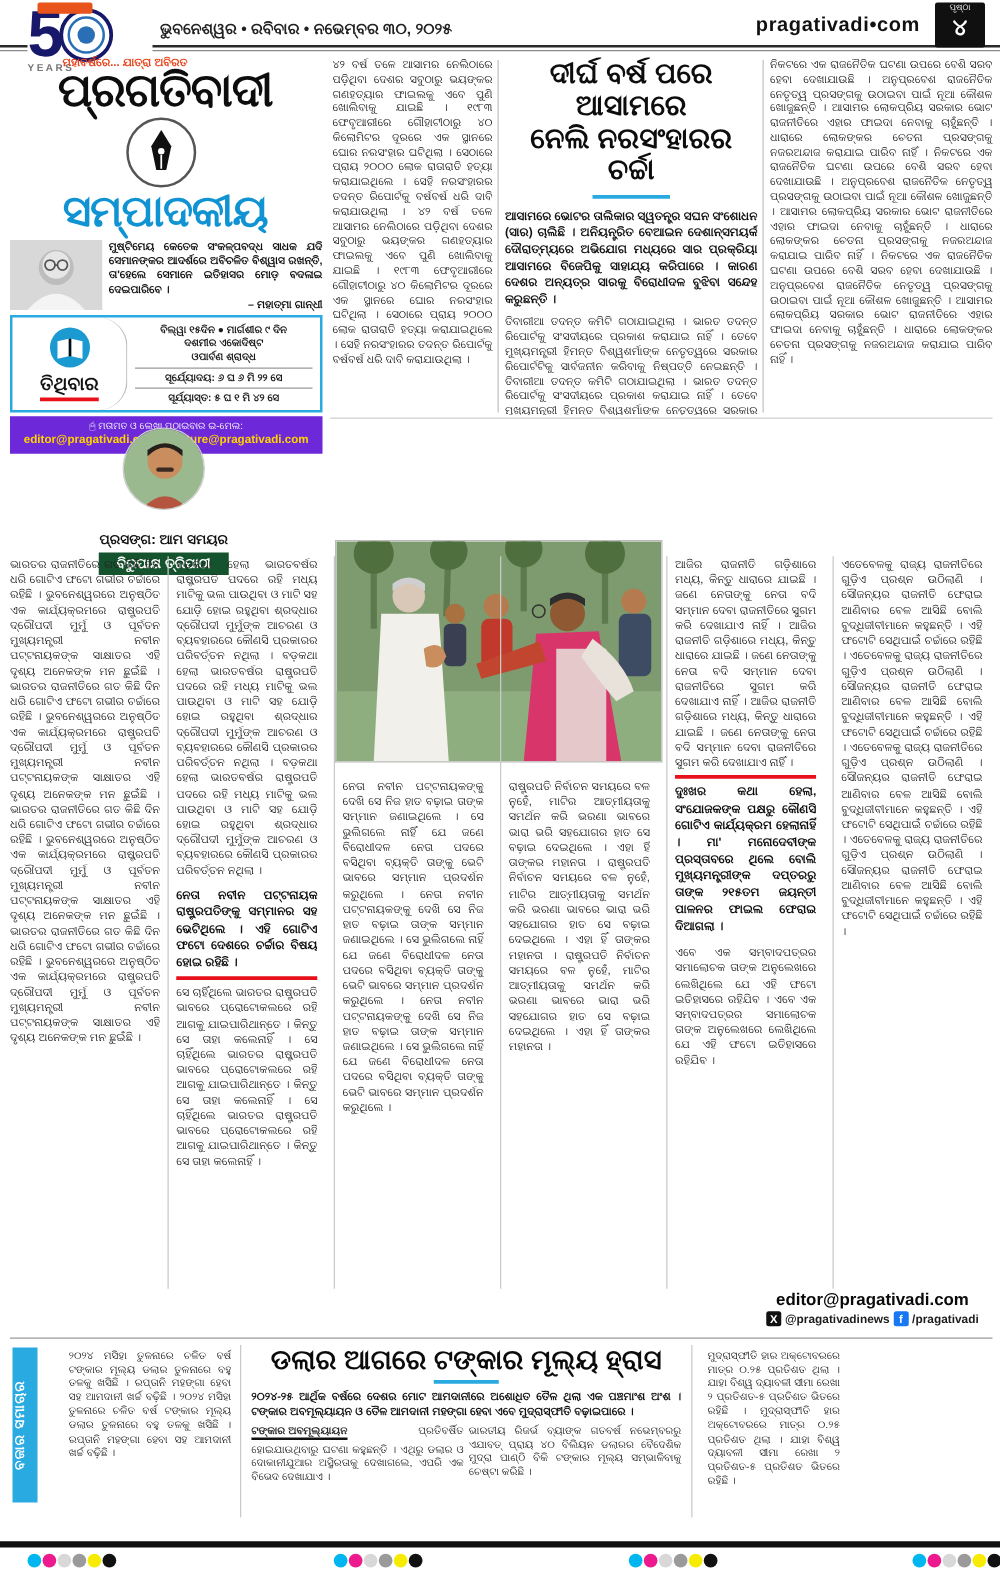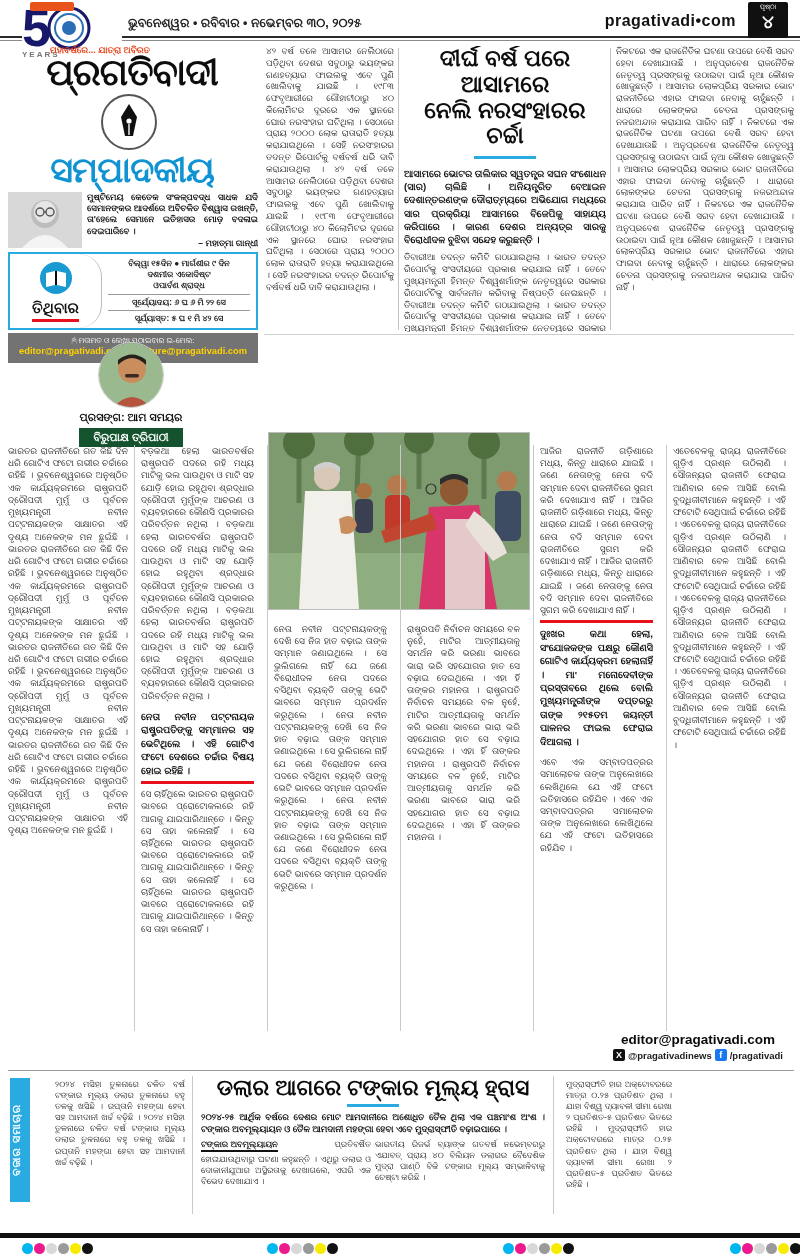--- a/index.html
+++ b/index.html
@@ -26,40 +26,40 @@
   .ed-title{left:8px;top:150px;width:248px;text-align:center;font-size:35px;font-weight:900;color:#0f93d2;letter-spacing:-1px;}
   .gandhi-row{left:8px;top:192px;width:250px;display:flex;gap:5px;}
   .gandhi-quote{font-size:8.6px;font-weight:700;line-height:1.3;text-align:justify;color:#111;}
   .gandhi-attrib{text-align:right;font-weight:800;margin-top:1px;}
   .panchang{left:8px;top:252px;width:250px;height:78px;border:2px solid #29abe2;display:flex;background:#fff;}
   .panchang-left{width:92px;border-right:1px solid #bbb;display:flex;flex-direction:column;align-items:center;justify-content:center;gap:4px;border-radius:23px;}
   .tithibar{font-size:15px;font-weight:900;color:#111;border-bottom:3px solid #e8111b;padding-bottom:2px;}
   .panchang-right{flex:1;display:flex;flex-direction:column;justify-content:center;text-align:center;}
   .panch-l{font-size:8.2px;font-weight:700;line-height:1.35;padding:0 2px;}
   .panch-sep{height:1px;background:#999;margin:2px 6px;}
-  .emailbar{left:8px;top:333px;width:250px;height:30px;background:#737373;color:#fff;text-align:center;padding-top:3px;}
+  .emailbar{left:8px;top:333px;width:250px;height:30px;background:#6d28d9;color:#fff;text-align:center;padding-top:3px;}
   .emailbar .l1{font-size:7.8px;color:#fff;}
   .emailbar .l2{font-size:9.3px;font-weight:800;color:#ffd200;}
   
   .vr{width:1px;background:#c2c2c2;}
   .assam-left{left:266px;top:46px;width:128px;height:286px;overflow:hidden;font-size:8.8px;line-height:1.34;text-align:justify;color:#222;}
   .assam-center{left:404px;top:46px;width:202px;height:286px;overflow:hidden;text-align:center;}
   .assam-head{font-size:23px;font-weight:900;line-height:1.12;color:#0d0d0d;}
   .blue-underline{width:62px;height:3px;background:#29abe2;margin:7px auto 8px auto;}
   .assam-intro{font-size:9.6px;font-weight:700;line-height:1.38;text-align:justify;color:#111;}
   .assam-body{font-size:8.8px;line-height:1.34;text-align:justify;margin-top:6px;color:#222;}
   .assam-right{left:616px;top:46px;width:178px;height:286px;overflow:hidden;font-size:8.8px;line-height:1.34;text-align:justify;color:#222;}
   .assam-vr1{left:398px;top:48px;height:282px;}
   .assam-vr2{left:610px;top:48px;height:282px;}
   .midrule{left:264px;right:6px;top:334px;height:1px;background:#cfcfcf;}
   
   .main-head{left:180px;top:338px;width:614px;text-align:center;font-size:57px;font-weight:900;color:#070707;letter-spacing:-1px;}
   .author{left:42px;top:342px;width:178px;text-align:center;}
   .author-photo{width:66px;height:66px;border-radius:50%;overflow:hidden;margin:0 auto;border:1px solid #ccc;}
-  .topic{font-size:11px;font-weight:800;margin-top:3px;color:#101010;}
+  .topic{font-size:11px;font-weight:800;margin-top:18px;color:#101010;}
   .author-badge{display:inline-block;margin-top:4px;background:#14532d;color:#fff;font-size:11px;font-weight:800;padding:3px 14px;}
   .bodycol{position:absolute;top:445px;width:120px;height:586px;overflow:hidden;font-size:9px;line-height:1.36;text-align:justify;color:#232323;}
   .bodycol.rule{border-left:1px solid #c9c9c9;padding-left:6px;margin-left:-7px;}
   .pq{font-weight:800;font-size:9.6px;line-height:1.4;margin:4px 0;padding:4px 0;color:#0d0d0d;}
   .pq.bot{border-bottom:3px solid #e8111b;}
   .pq.top{border-top:3px solid #e8111b;}
   .photo-frame{left:268px;top:432px;width:262px;height:178px;border:1px solid #bbb;overflow:hidden;}
   .contact{left:600px;top:1032px;width:196px;text-align:center;background:#fff;}
   .contact .em{font-size:13.5px;font-weight:900;color:#0a0a0a;}
   .contact .soc{display:flex;align-items:center;justify-content:center;gap:3px;margin-top:2px;font-size:9.5px;font-weight:800;}
@@ -165,21 +165,21 @@
     <div class="l1"><span>🖱</span> <span>ମତାମତ ଓ ଲେଖା ପଠାଇବାର ଇ-ମେଲ:</span></div>
     <div class="l2">editor@pragativadi.com / Feature@pragativadi.com</div>
   </div>
 
   <div class="abs assam-left">୪୨ ବର୍ଷ ତଳେ ଆସାମର ନେଲିଠାରେ ପଡ଼ିଥିବା ଦେଶର ସବୁଠାରୁ ଭୟଙ୍କର ଗଣହତ୍ୟାର ଫାଇଲକୁ ଏବେ ପୁଣି ଖୋଲିବାକୁ ଯାଇଛି । ୧୯୮୩ ଫେବୃଆରୀରେ ଗୌହାଟୀଠାରୁ ୪୦ କିଲୋମିଟର ଦୂରରେ ଏକ ସ୍ଥାନରେ ଘୋର ନରସଂହାର ଘଟିଥିଲା । ସେଠାରେ ପ୍ରାୟ ୨୦୦୦ ଲୋକ ରାତାରାତି ହତ୍ୟା କରାଯାଇଥିଲେ । ସେହି ନରସଂହାରର ତଦନ୍ତ ରିପୋର୍ଟକୁ ବର୍ଷବର୍ଷ ଧରି ଦାବି କରାଯାଉଥିଲା । ୪୨ ବର୍ଷ ତଳେ ଆସାମର ନେଲିଠାରେ ପଡ଼ିଥିବା ଦେଶର ସବୁଠାରୁ ଭୟଙ୍କର ଗଣହତ୍ୟାର ଫାଇଲକୁ ଏବେ ପୁଣି ଖୋଲିବାକୁ ଯାଇଛି । ୧୯୮୩ ଫେବୃଆରୀରେ ଗୌହାଟୀଠାରୁ ୪୦ କିଲୋମିଟର ଦୂରରେ ଏକ ସ୍ଥାନରେ ଘୋର ନରସଂହାର ଘଟିଥିଲା । ସେଠାରେ ପ୍ରାୟ ୨୦୦୦ ଲୋକ ରାତାରାତି ହତ୍ୟା କରାଯାଇଥିଲେ । ସେହି ନରସଂହାରର ତଦନ୍ତ ରିପୋର୍ଟକୁ ବର୍ଷବର୍ଷ ଧରି ଦାବି କରାଯାଉଥିଲା ।</div>
   <div class="abs vr assam-vr1"></div>
   <div class="abs assam-center">
     <div class="assam-head">ଦୀର୍ଘ ବର୍ଷ ପରେ ଆସାମରେ</div>
     <div class="assam-head">ନେଲି ନରସଂହାରର ଚର୍ଚ୍ଚା</div>
     <div class="blue-underline"></div>
-    <div class="assam-intro">ଆସାମରେ ଭୋଟର ତାଲିକାର ସ୍ୱତନ୍ତ୍ର ସଘନ ସଂଶୋଧନ (ସାର) ଚାଲିଛି । ଅନିୟନ୍ତ୍ରିତ ବେଆଇନ ଦେଶାନ୍ତରଣଙ୍କ ଦୌରାତ୍ମ୍ୟରେ ଅଭିଯୋଗ ମଧ୍ୟରେ ସାର ପ୍ରକ୍ରିୟା ଆସାମରେ ବିଜେପିକୁ ସାହାଯ୍ୟ କରିପାରେ । କାରଣ ଦେଶର ଅନ୍ୟତ୍ର ସାରକୁ ବିରୋଧୀଦଳ ବୁଝିବା ସନ୍ଦେହ କରୁଛନ୍ତି ।</div>
+    <div class="assam-intro">ଆସାମରେ ଭୋଟର ତାଲିକାର ସ୍ୱତନ୍ତ୍ର ସଘନ ସଂଶୋଧନ (ସାର) ଚାଲିଛି । ଅନିୟନ୍ତ୍ରିତ ବେଆଇନ ଦେଶାନ୍ସମୟର୍କ ଦୌରାତ୍ମ୍ୟରେ ଅଭିଯୋଗ ମଧ୍ୟରେ ସାର ପ୍ରକ୍ରିୟା ଆସାମରେ ବିଜେପିକୁ ସାହାଯ୍ୟ କରିପାରେ । କାରଣ ଦେଶର ଅନ୍ୟତ୍ର ସାରକୁ ବିରୋଧୀଦଳ ବୁଝିବା ସନ୍ଦେହ କରୁଛନ୍ତି ।</div>
     <div class="assam-body">ତିବାରୀଆ ତଦନ୍ତ କମିଟି ଗଠାଯାଇଥିଲା । ଭାରତ ତଦନ୍ତ ରିପୋର୍ଟକୁ ସଂସଦୀୟରେ ପ୍ରକାଶ କରାଯାଇ ନାହିଁ । ତେବେ ମୁଖ୍ୟମନ୍ତ୍ରୀ ହିମନ୍ତ ବିଶ୍ୱଶର୍ମାଙ୍କ ନେତୃତ୍ୱରେ ସରକାର ରିପୋର୍ଟଟିକୁ ସାର୍ବଜନୀନ କରିବାକୁ ନିଷ୍ପତ୍ତି ନେଇଛନ୍ତି । ତିବାରୀଆ ତଦନ୍ତ କମିଟି ଗଠାଯାଇଥିଲା । ଭାରତ ତଦନ୍ତ ରିପୋର୍ଟକୁ ସଂସଦୀୟରେ ପ୍ରକାଶ କରାଯାଇ ନାହିଁ । ତେବେ ମୁଖ୍ୟମନ୍ତ୍ରୀ ହିମନ୍ତ ବିଶ୍ୱଶର୍ମାଙ୍କ ନେତୃତ୍ୱରେ ସରକାର ରିପୋର୍ଟଟିକୁ ସାର୍ବଜନୀନ କରିବାକୁ ନିଷ୍ପତ୍ତି ନେଇଛନ୍ତି ।</div>
   </div>
   <div class="abs vr assam-vr2"></div>
   <div class="abs assam-right">ନିକଟରେ ଏକ ରାଜନୈତିକ ଘଟଣା ଉପରେ ବେଶି ସରବ ହେବା ଦେଖାଯାଉଛି । ଅନୁପ୍ରବେଶ ରାଜନୈତିକ ନେତୃତ୍ୱ ପ୍ରସଙ୍ଗକୁ ଉଠାଇବା ପାଇଁ ନୂଆ କୌଶଳ ଖୋଜୁଛନ୍ତି । ଆସାମର ଲୋକପ୍ରିୟ ସରକାର ଭୋଟ ରାଜନୀତିରେ ଏହାର ଫାଇଦା ନେବାକୁ ଚାହୁଁଛନ୍ତି । ଧାରାରେ ଲୋକଙ୍କର ଚେତନା ପ୍ରସଙ୍ଗକୁ ନଜରଅନ୍ଦାଜ କରାଯାଇ ପାରିବ ନାହିଁ । ନିକଟରେ ଏକ ରାଜନୈତିକ ଘଟଣା ଉପରେ ବେଶି ସରବ ହେବା ଦେଖାଯାଉଛି । ଅନୁପ୍ରବେଶ ରାଜନୈତିକ ନେତୃତ୍ୱ ପ୍ରସଙ୍ଗକୁ ଉଠାଇବା ପାଇଁ ନୂଆ କୌଶଳ ଖୋଜୁଛନ୍ତି । ଆସାମର ଲୋକପ୍ରିୟ ସରକାର ଭୋଟ ରାଜନୀତିରେ ଏହାର ଫାଇଦା ନେବାକୁ ଚାହୁଁଛନ୍ତି । ଧାରାରେ ଲୋକଙ୍କର ଚେତନା ପ୍ରସଙ୍ଗକୁ ନଜରଅନ୍ଦାଜ କରାଯାଇ ପାରିବ ନାହିଁ । ନିକଟରେ ଏକ ରାଜନୈତିକ ଘଟଣା ଉପରେ ବେଶି ସରବ ହେବା ଦେଖାଯାଉଛି । ଅନୁପ୍ରବେଶ ରାଜନୈତିକ ନେତୃତ୍ୱ ପ୍ରସଙ୍ଗକୁ ଉଠାଇବା ପାଇଁ ନୂଆ କୌଶଳ ଖୋଜୁଛନ୍ତି । ଆସାମର ଲୋକପ୍ରିୟ ସରକାର ଭୋଟ ରାଜନୀତିରେ ଏହାର ଫାଇଦା ନେବାକୁ ଚାହୁଁଛନ୍ତି । ଧାରାରେ ଲୋକଙ୍କର ଚେତନା ପ୍ରସଙ୍ଗକୁ ନଜରଅନ୍ଦାଜ କରାଯାଇ ପାରିବ ନାହିଁ ।</div>
   <div class="abs midrule"></div>
 
   <div class="abs author">
     <div class="author-photo">
       <svg width="66" height="66" viewBox="0 0 66 66">
         <rect width="66" height="66" fill="#9ab98f"></rect>

